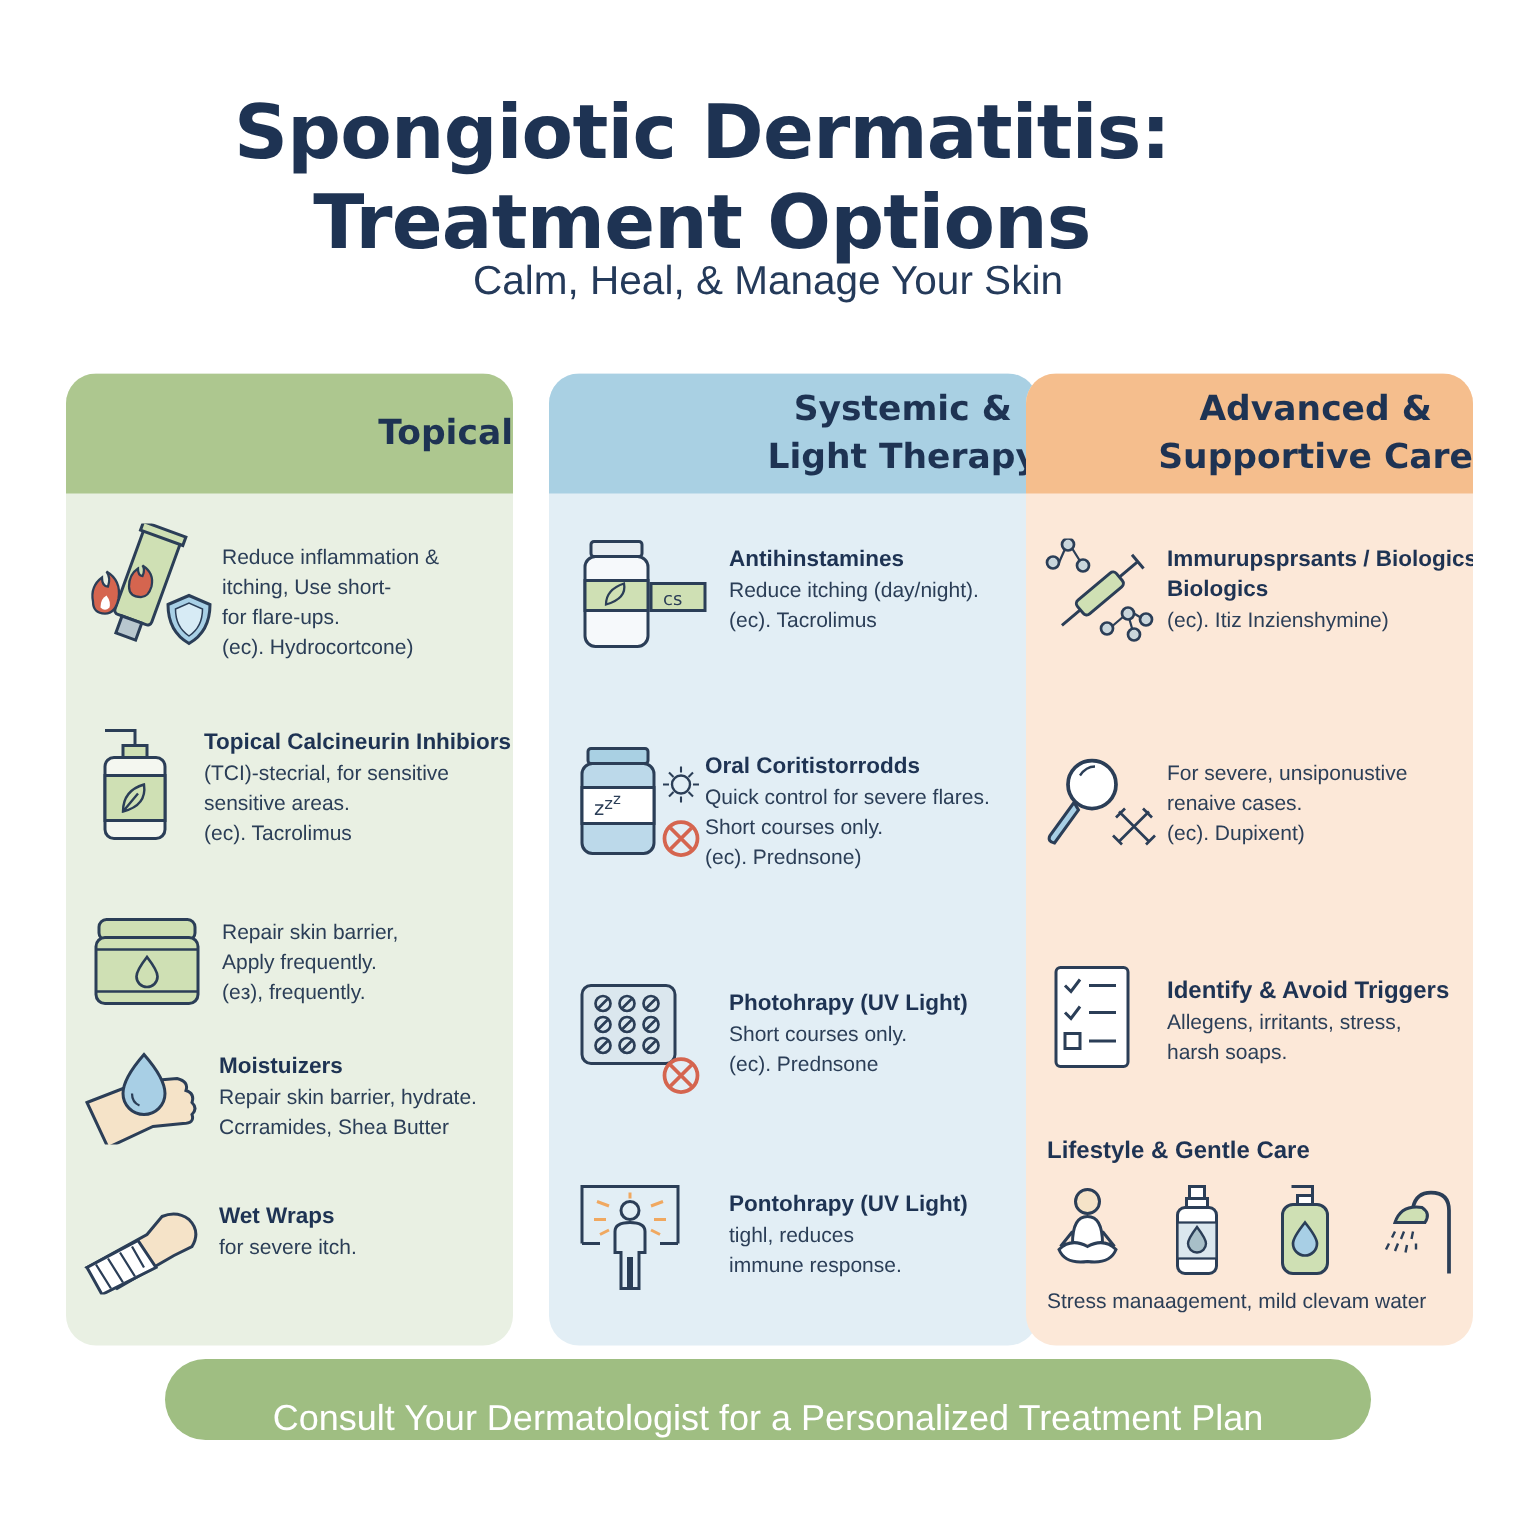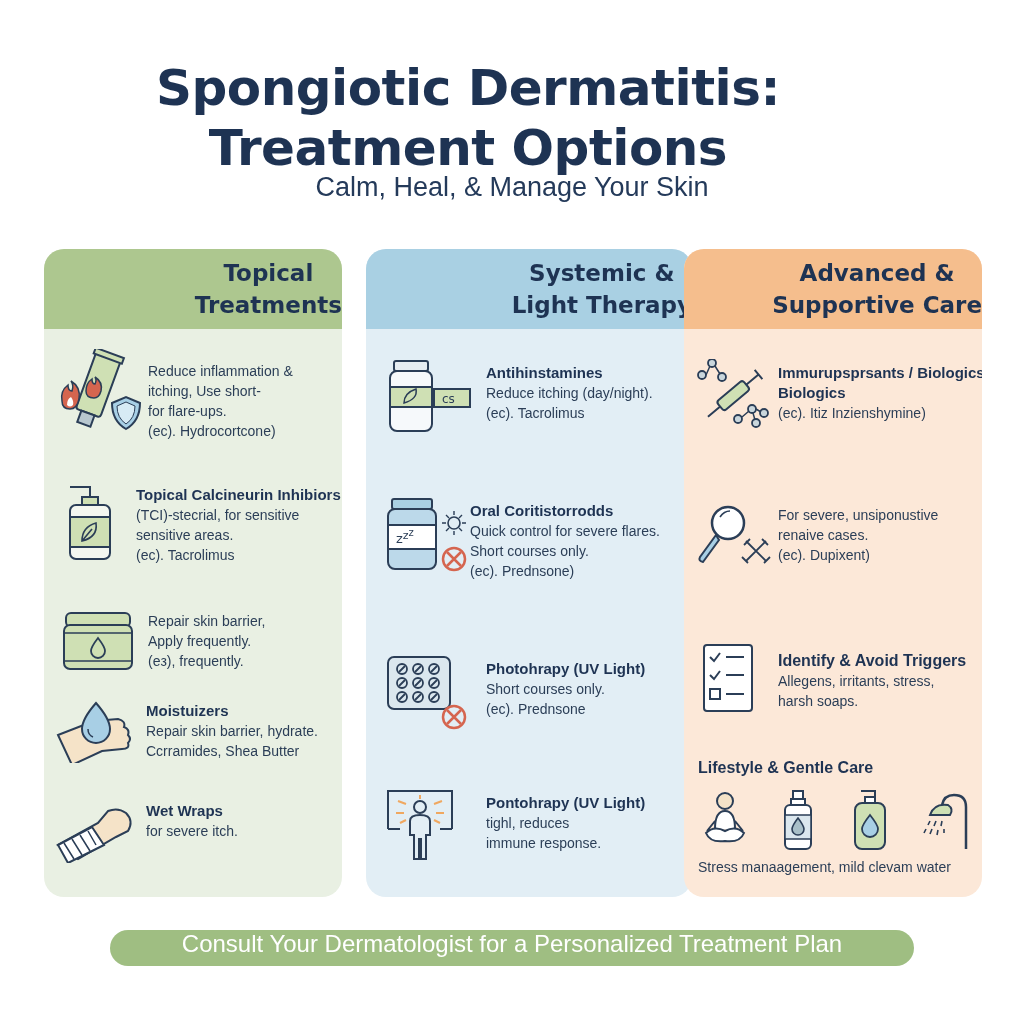--- a/index.html
+++ b/index.html
@@ -32,22 +32,22 @@
   .blue .col-head   { background: #a9d0e3; }
   .orange .col-head { background: #f5be8d; }
 
   .item { position: absolute; left: 0; width: 100%; }
   .item .icon { position: absolute; left: 14px; width: 80px; height: 80px; }
   .item .text { position: absolute; left: 104px; right: 4px; font-size: 14px; line-height: 20px; color: #2b3e57; }
   .item .name { font-weight: bold; font-size: 15px; color: #1e3353; white-space: nowrap; }
   .item .line { display: block; white-space: nowrap; }
 
   .banner {
-    position: absolute; left: 110px; top: 930px; width: 804px; height: 36px; border-radius: 27px;
-    background: #9fbe82; display: flex; align-items: flex-start; justify-content: center;
+    position: absolute; left: 110px; top: 906px; width: 804px; height: 54px; border-radius: 27px;
+    background: #9fbe82; display: flex; align-items: flex-end; justify-content: center;
     color: #ffffff; font-size: 24px;
   }
 
   .lifestyle-title { position: absolute; left: 14px; font-weight: bold; font-size: 16px; color: #1e3353; }
   .lifestyle-icons { position: absolute; left: 10px; width: 280px; height: 62px; display: flex; justify-content: space-between; }
   .lifestyle-icons svg { width: 62px; height: 62px; }
   .lifestyle-caption { position: absolute; left: 14px; font-size: 14px; color: #2b3e57; white-space: nowrap; }
 </style>
 </head>
 <body>
@@ -55,21 +55,20 @@
 <div class="title">
   <div>Spongiotic Dermatitis:</div>
   <div>Treatment Options</div>
 </div>
 <div class="subtitle">Calm, Heal, &amp; Manage Your Skin</div>
 
 <div class="col green">
   <div class="col-head">
     <div>
       <div>Topical</div>
-      <div>Treatments</div>
     </div>
   </div>
 
   <div class="item" style="top:98px;height:100px">
     <svg class="icon" style="top:2px;left:8px;width:90px;height:90px" viewBox="0 0 90 90">
       <g transform="rotate(20 45 45)">
         <rect x="30" y="4" width="26" height="62" rx="3" fill="#cfe0b4" stroke="#2b3e57" stroke-width="2"></rect>
         <rect x="36" y="66" width="14" height="12" fill="#b8c7cf" stroke="#2b3e57" stroke-width="2"></rect>
         <rect x="28" y="2" width="30" height="6" fill="#cfe0b4" stroke="#2b3e57" stroke-width="2"></rect>
       </g>

